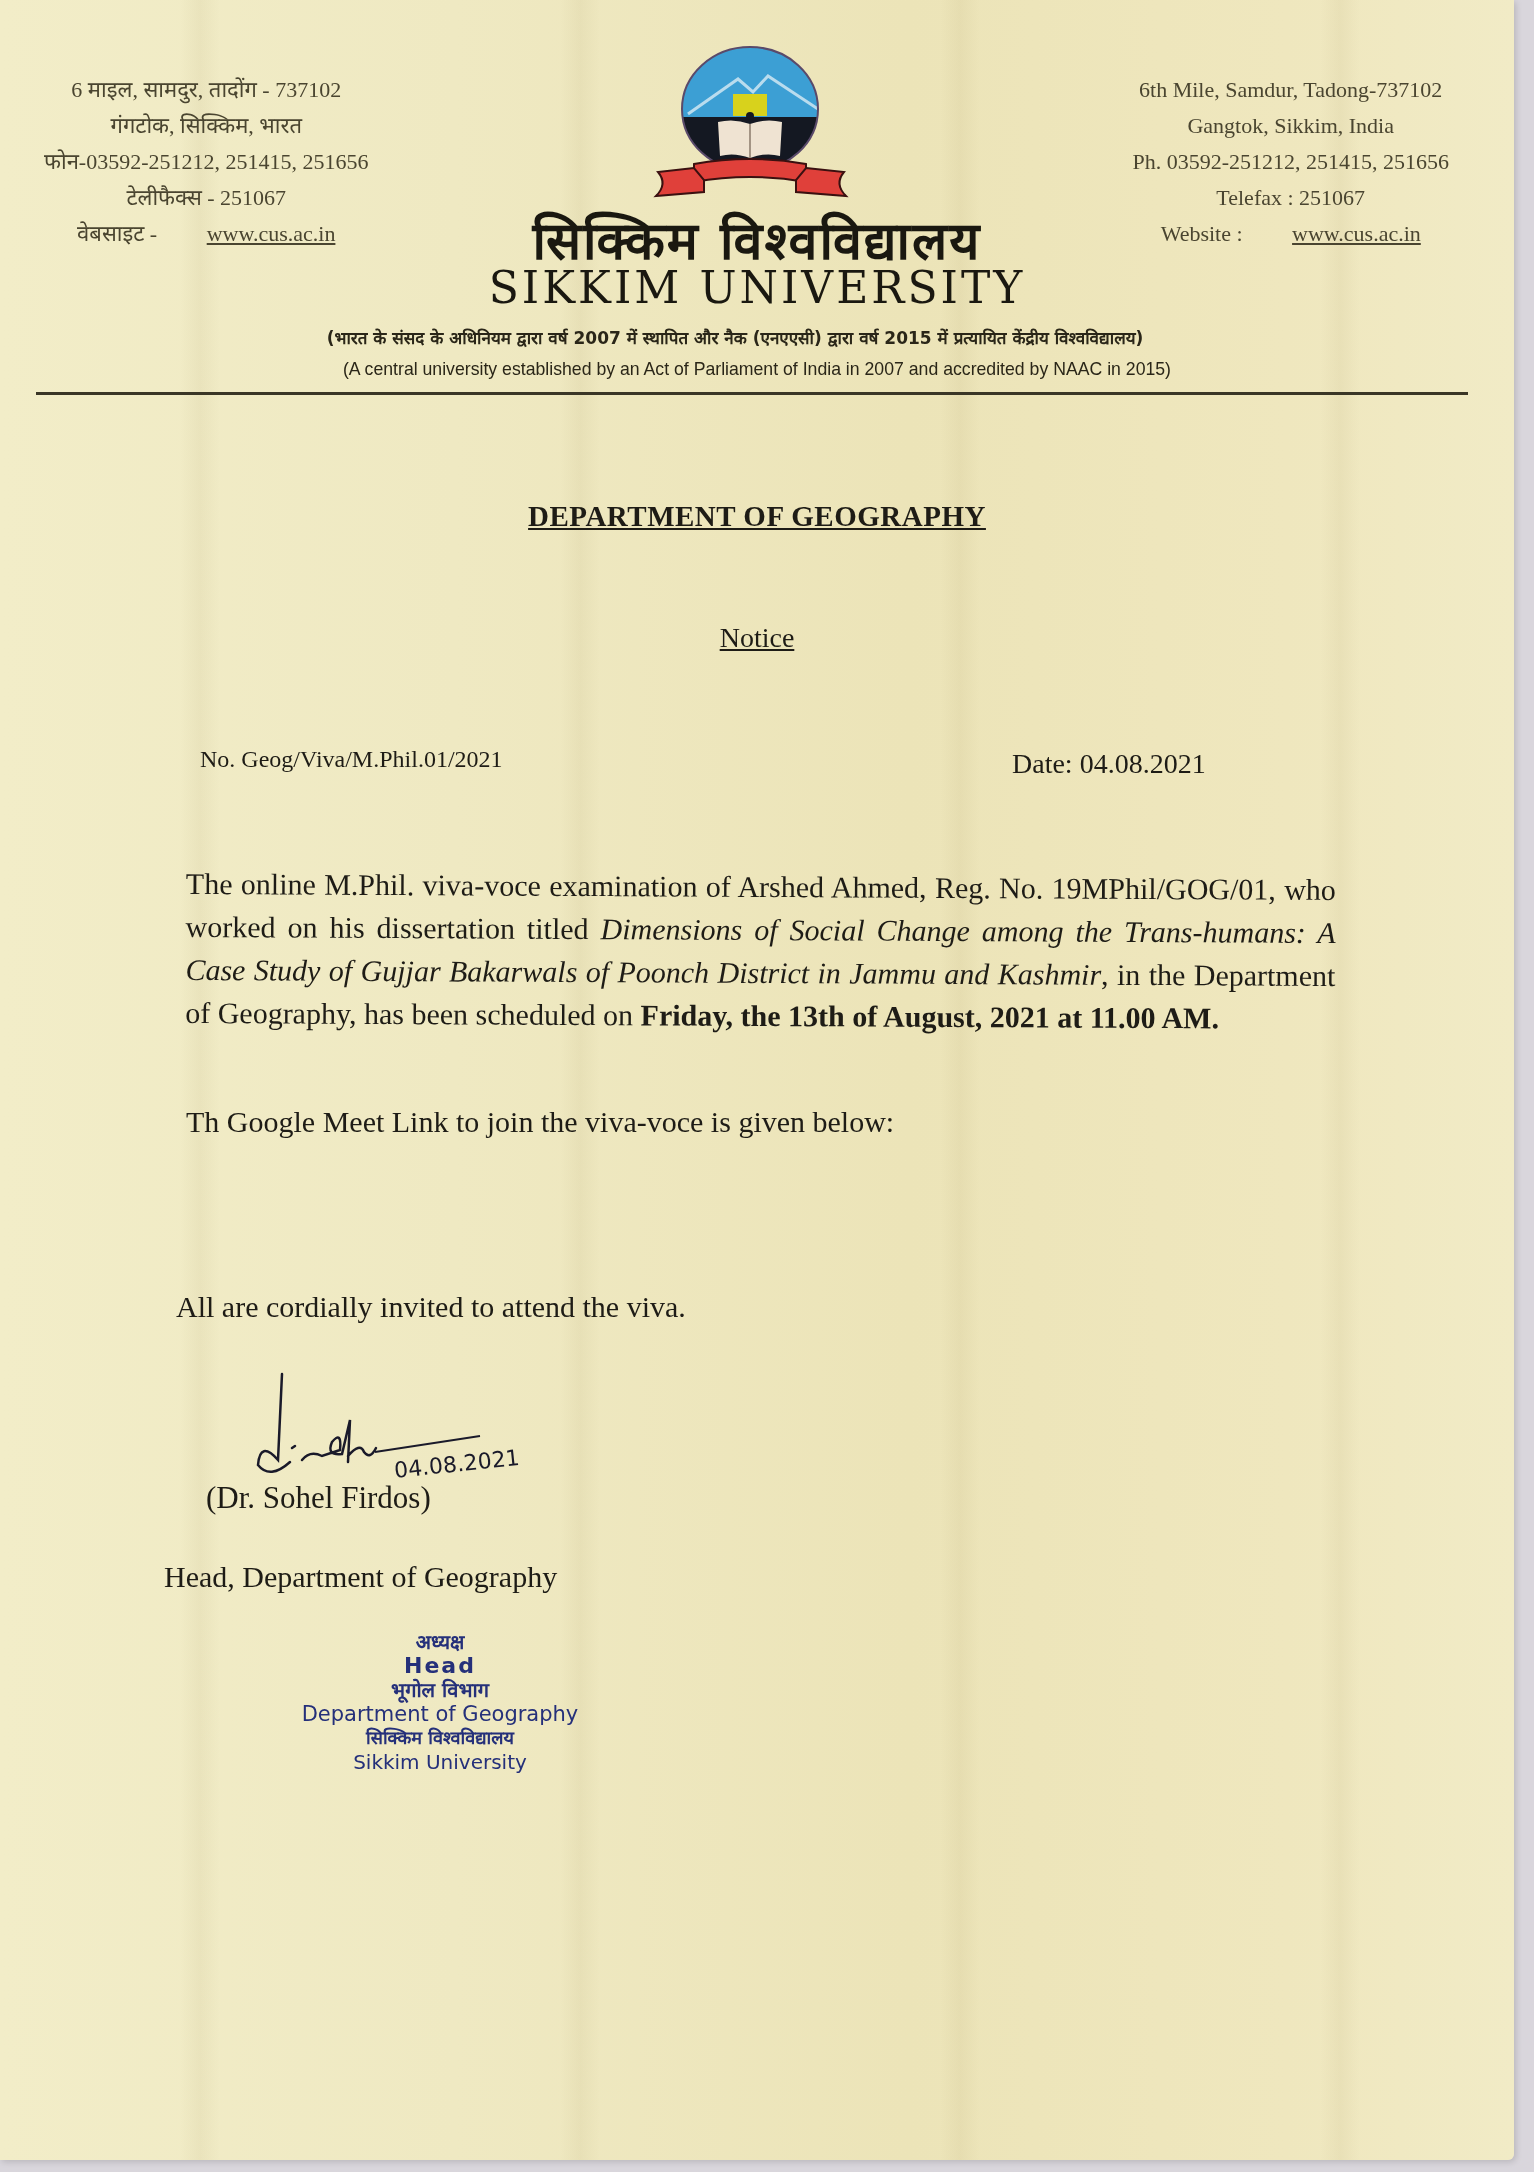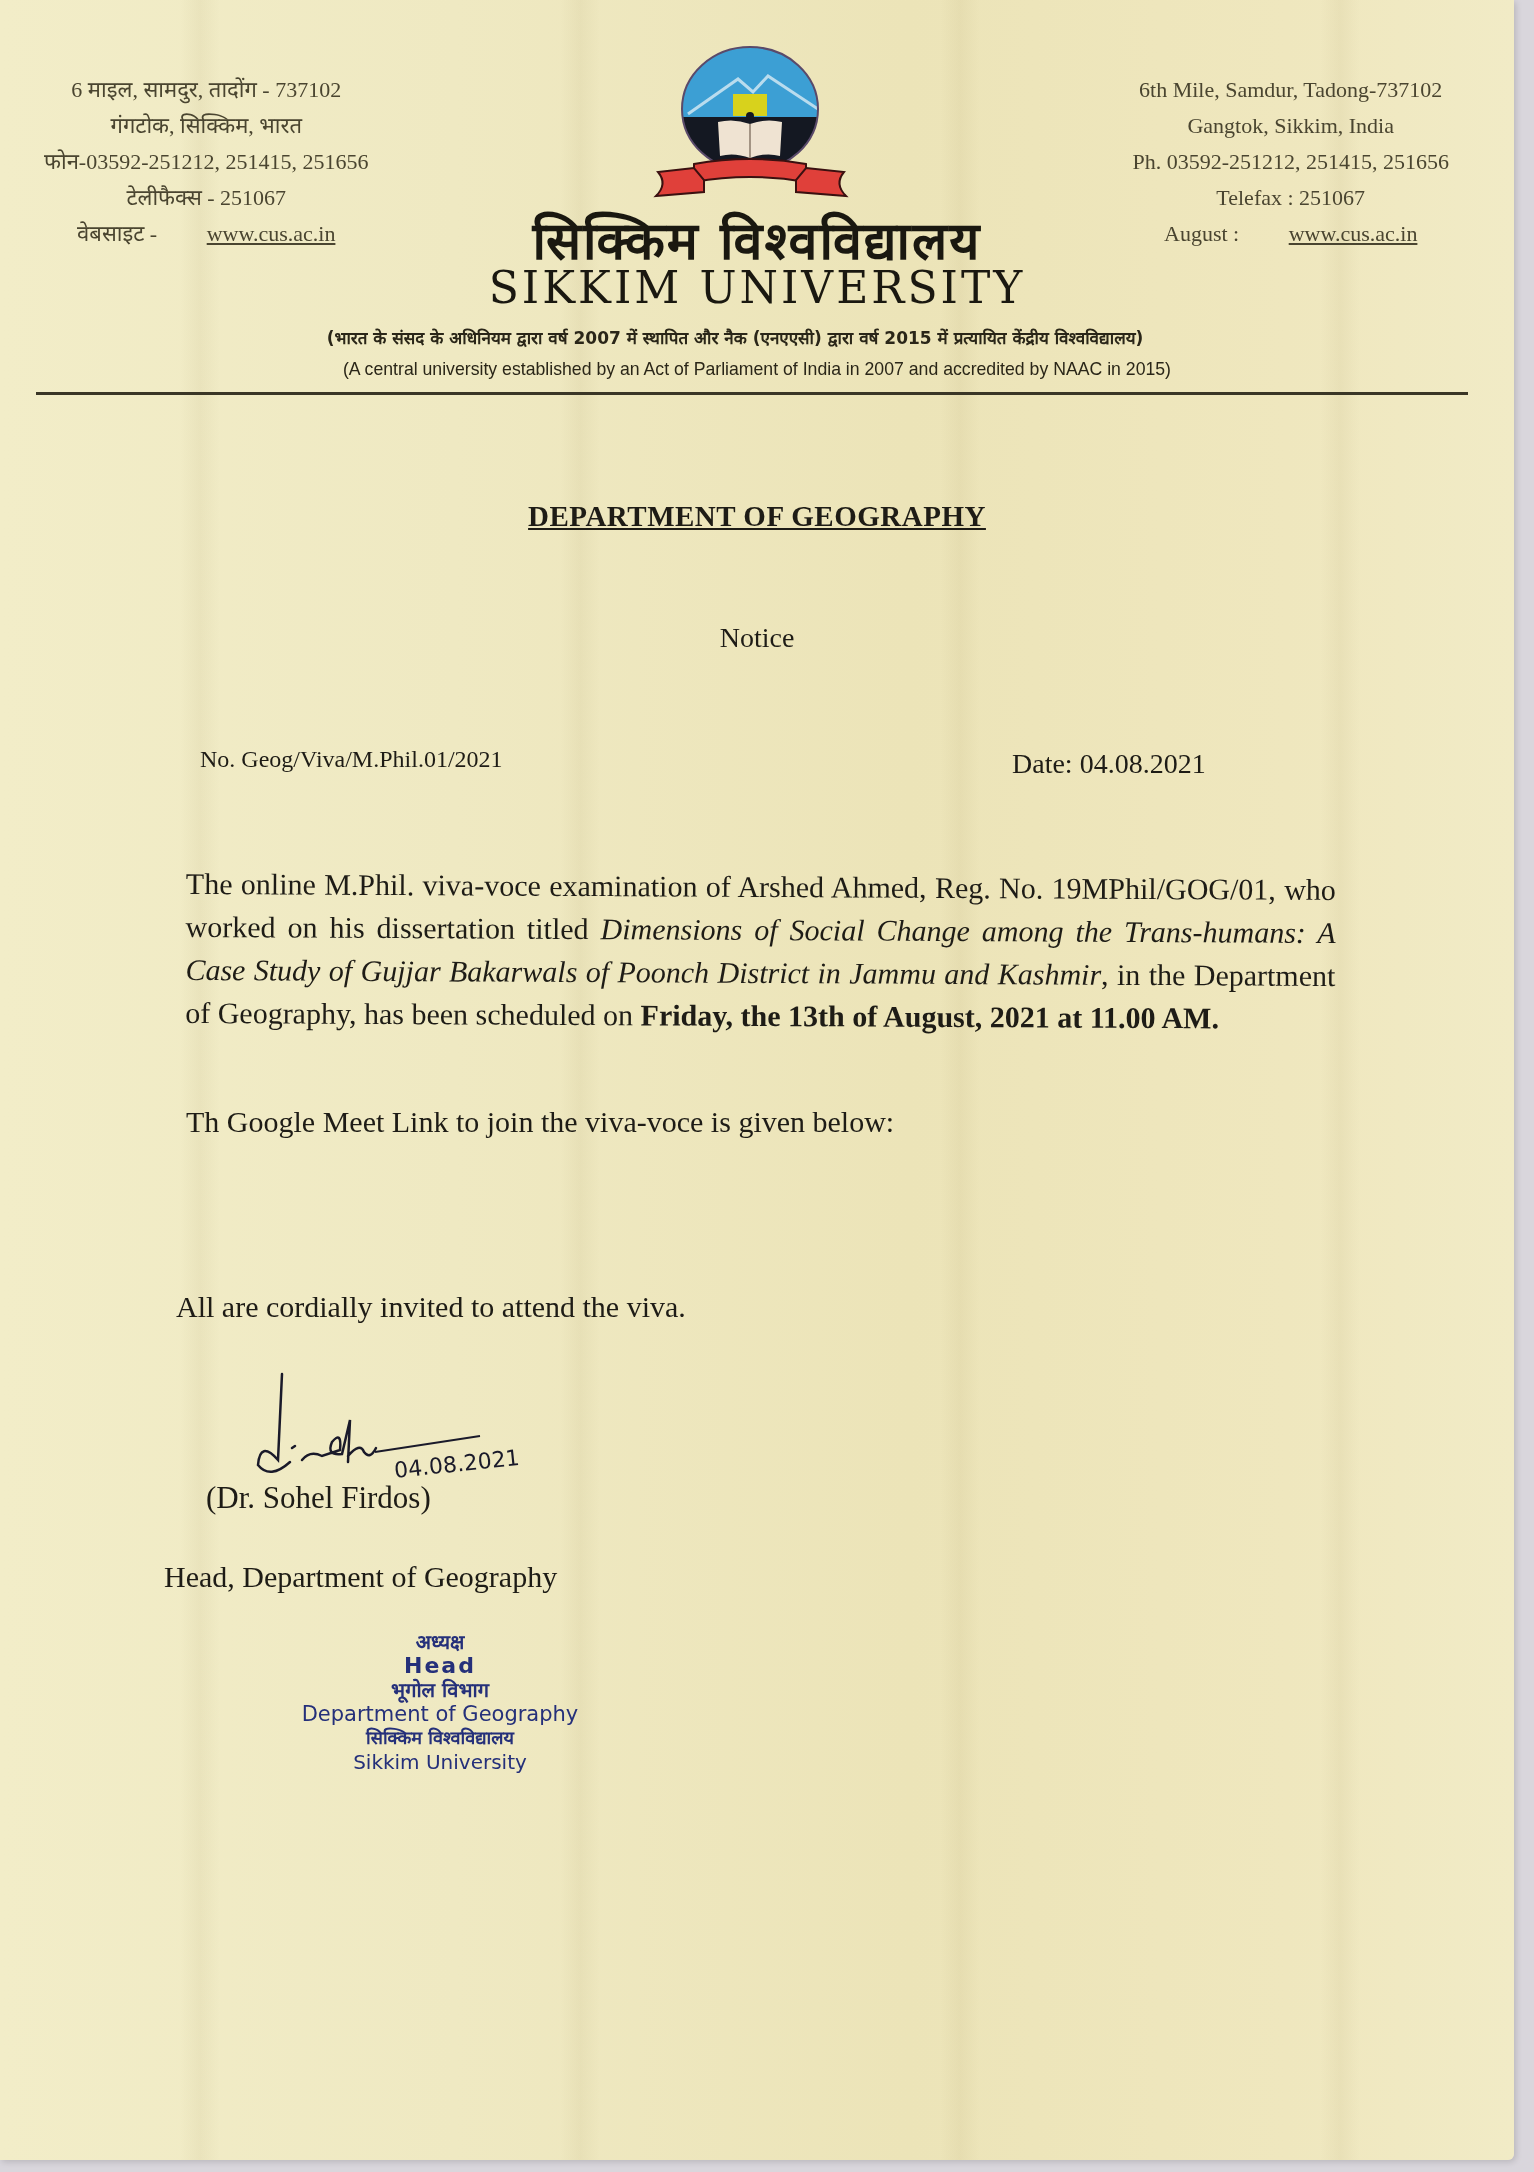--- a/index.html
+++ b/index.html
@@ -33,21 +33,21 @@
     font-family: "DejaVu Serif", serif; font-size: 44px; letter-spacing: 3px; color: #1a1810; }
   .sub-hi { position: absolute; left: 0; width: 1470px; top: 326px; text-align: center;
     font-family: "DejaVu Sans", sans-serif; font-size: 17px; font-weight: bold; color: #2a2618; }
   .sub-en { position: absolute; left: 0; width: 1514px; top: 358px; text-align: center;
     font-family: "Liberation Sans", sans-serif; font-size: 19px; color: #2a2618; transform: scaleX(0.93); }
   .rule { position: absolute; left: 36px; right: 46px; top: 392px; height: 3px; background: #3a3626; }
 
   .dept { position: absolute; left: 0; width: 1514px; top: 500px; text-align: center;
     font-size: 29px; font-weight: bold; text-decoration: underline; letter-spacing: 0.5px; }
   .notice { position: absolute; left: 0; width: 1514px; top: 622px; text-align: center;
-    font-size: 28px; }
+    font-size: 28px; text-decoration: underline; }
 
   .ref { position: absolute; left: 200px; top: 746px; font-size: 24px; }
   .date { position: absolute; left: 1012px; top: 748px; font-size: 28px; }
 
   .body-text { position: absolute; left: 186px; width: 1150px; top: 862px;
     font-size: 30px; line-height: 43px; text-align: justify; transform: rotate(0.3deg); transform-origin: left top; }
   .body-text b { font-weight: bold; }
   .body-text i { font-style: italic; }
 
   .meet-line { position: absolute; left: 186px; top: 1105px; font-size: 30px; text-align: right; }
@@ -103,21 +103,21 @@
     <path d="M46 120 Q102 110 158 120 L158 138 Q102 128 46 138 Z" fill="#e0403a" stroke="#3a1010" stroke-width="2"></path>
     <path d="M46 124 L10 128 Q20 140 8 152 L56 148 L56 136 Z" fill="#e0403a" stroke="#3a1010" stroke-width="2"></path>
     <path d="M158 124 L196 128 Q186 140 198 152 L148 148 L148 136 Z" fill="#e0403a" stroke="#3a1010" stroke-width="2"></path>
   </svg>
 
   <div class="addr-right">
     <div class="addr-line">6th Mile, Samdur, Tadong-737102</div>
     <div class="addr-line">Gangtok, Sikkim, India</div>
     <div class="addr-line">Ph. 03592-251212, 251415, 251656</div>
     <div class="addr-line">Telefax : 251067</div>
-    <div class="addr-line"><span>August : </span><span class="underline">www.cus.ac.in</span></div>
+    <div class="addr-line"><span>Website : </span><span class="underline">www.cus.ac.in</span></div>
   </div>
 
   <div class="title-hi">सिक्किम विश्वविद्यालय</div>
   <div class="title-en">SIKKIM UNIVERSITY</div>
   <div class="sub-hi">(भारत के संसद के अधिनियम द्वारा वर्ष 2007 में स्थापित और नैक (एनएएसी) द्वारा वर्ष 2015 में प्रत्यायित केंद्रीय विश्वविद्यालय)</div>
   <div class="sub-en">(A central university established by an Act of Parliament of India in 2007 and accredited by NAAC in 2015)</div>
   <div class="rule"></div>
 
   <div class="dept">DEPARTMENT OF GEOGRAPHY</div>
   <div class="notice">Notice</div>

